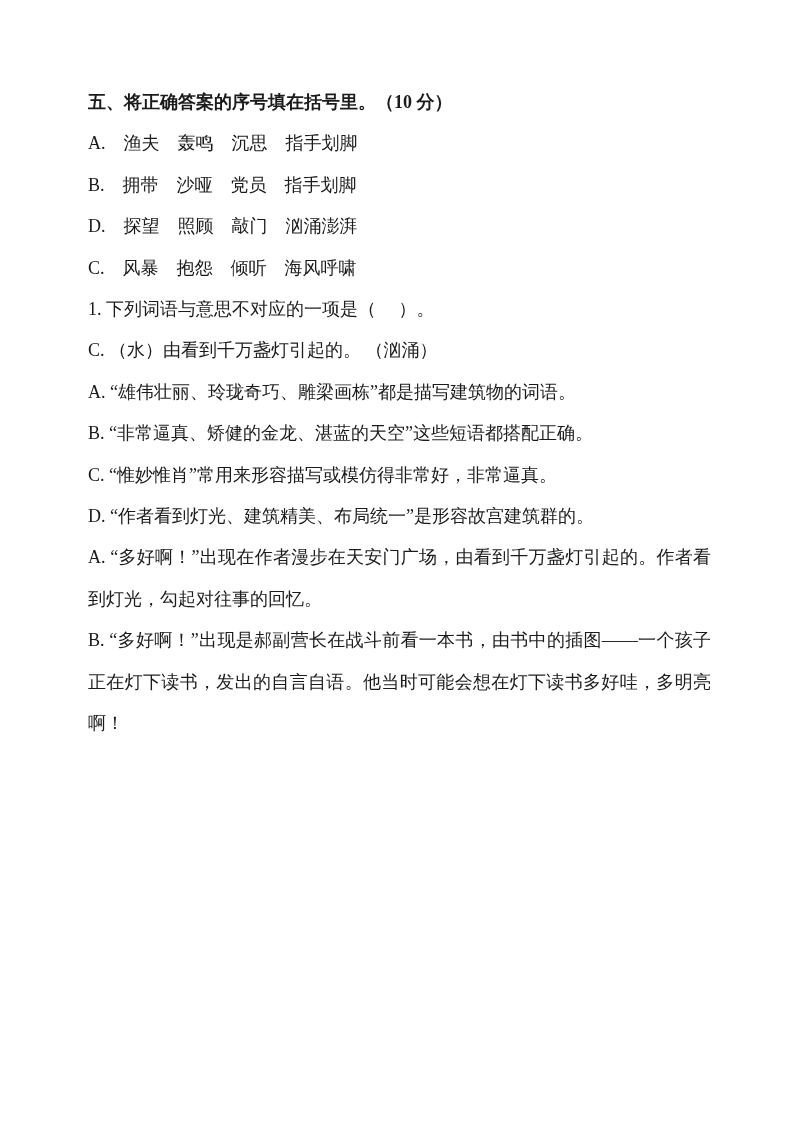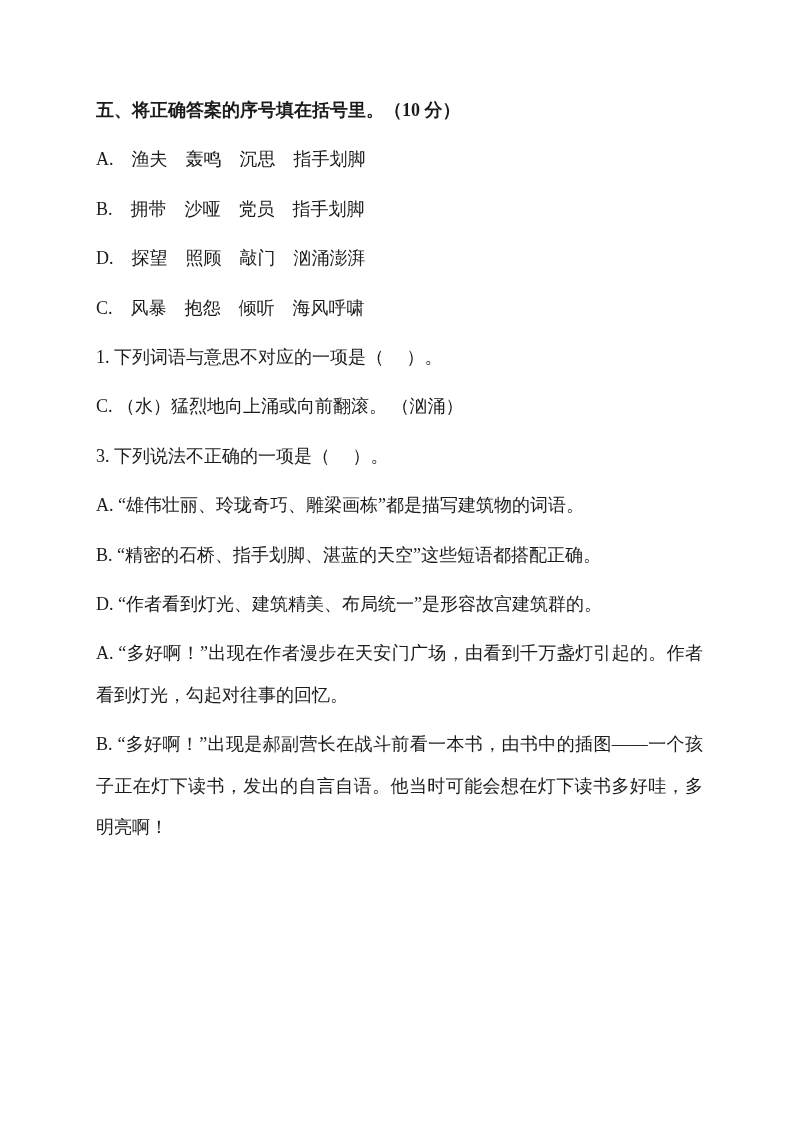--- a/index.html
+++ b/index.html
@@ -17,21 +17,21 @@
     width: 793px;
     height: 1122px;
     padding: 82px 82px 0 88px;
     font-family: "Liberation Serif", "DejaVu Serif", serif;
     font-size: 18px;
     line-height: 41.4px;
     color: #1b1b1b;
     background: #ffffff;
   }
   .page p {
-    margin: 8px;
+    margin: 0;
     padding: 0;
   }
   .section-title {
     font-weight: bold;
   }
   .wrap {
     text-align: justify;
   }
 </style>
 </head>
@@ -40,23 +40,23 @@
 <div class="page">
 
   <p class="section-title">五、将正确答案的序号填在括号里。（10 分）</p>
 
   <p>A.　渔夫　轰鸣　沉思　指手划脚</p>
   <p>B.　拥带　沙哑　党员　指手划脚</p>
   <p>D.　探望　照顾　敲门　汹涌澎湃</p>
   <p>C.　风暴　抱怨　倾听　海风呼啸</p>
 
   <p>1. 下列词语与意思不对应的一项是（　 ）。</p>
-  <p>C. （水）猛烈地向上涌或向前翻滚。 （汹涌）</p>
+  <p>C. （水）由看到千万盏灯引起的。 （汹涌）</p>
 
-  <p>3. 下列说法不正确的一项是（　 ）。</p>
   <p class="wrap">A. “雄伟壮丽、玲珑奇巧、雕梁画栋”都是描写建筑物的词语。</p>
-  <p class="wrap">B. “精密的石桥、指手划脚、湛蓝的天空”这些短语都搭配正确。</p>
+  <p class="wrap">B. “非常逼真、矫健的金龙、湛蓝的天空”这些短语都搭配正确。</p>
+  <p class="wrap">C. “惟妙惟肖”常用来形容描写或模仿得非常好，非常逼真。</p>
   <p class="wrap">D.  “作者看到灯光、建筑精美、布局统一”是形容故宫建筑群的。</p>
 
   <p class="wrap">A. “多好啊！”出现在作者漫步在天安门广场，由看到千万盏灯引起的。作者看到灯光，勾起对往事的回忆。</p>
   <p class="wrap">B. “多好啊！”出现是郝副营长在战斗前看一本书，由书中的插图——一个孩子正在灯下读书，发出的自言自语。他当时可能会想在灯下读书多好哇，多明亮啊！</p>
 
 </div>
 
 </body></html>

